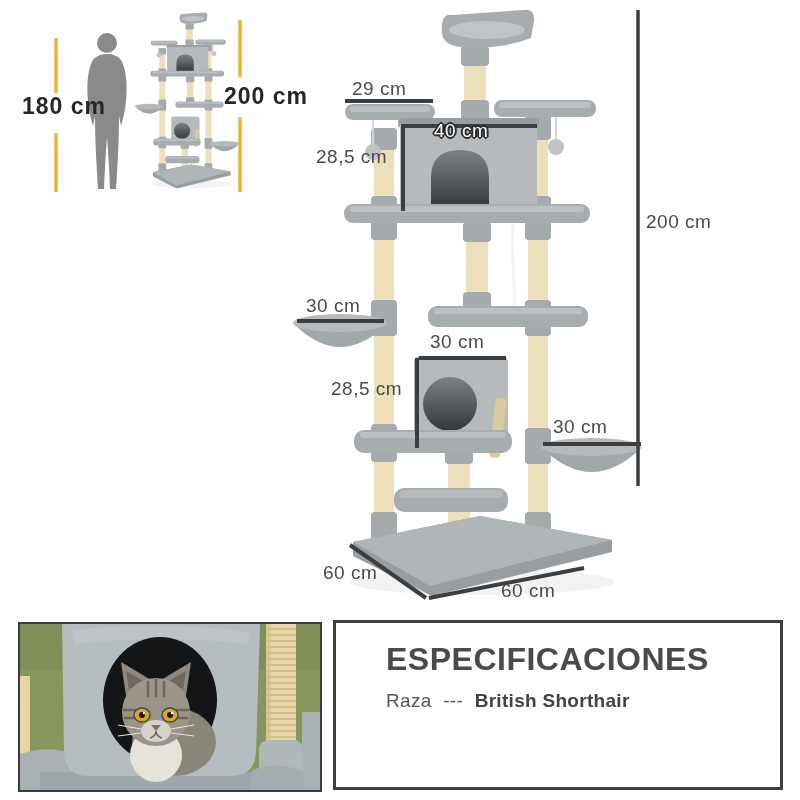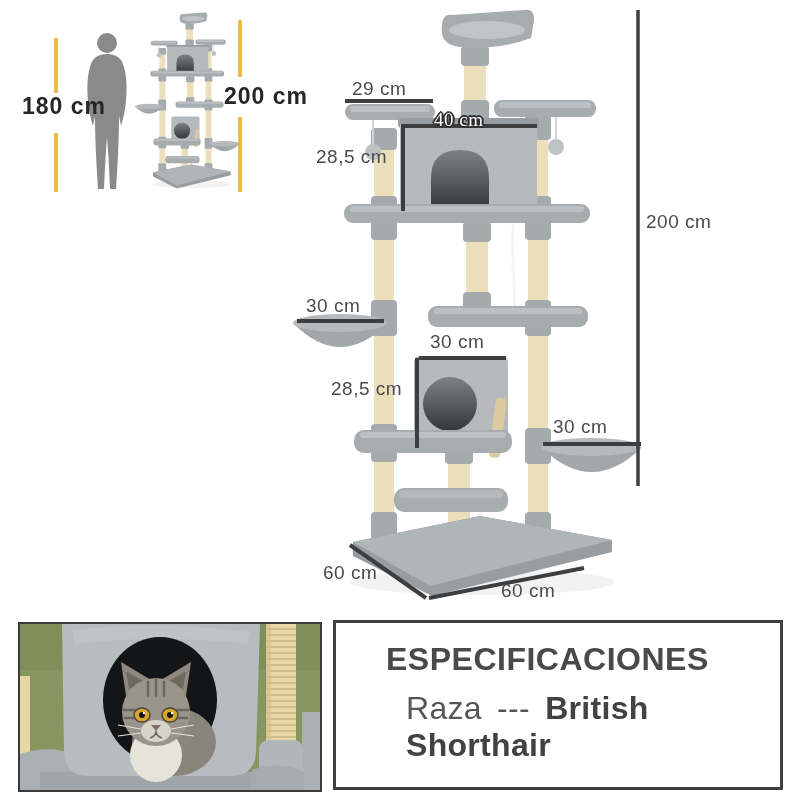--- a/index.html
+++ b/index.html
@@ -38,21 +38,21 @@
     border:2px solid #3a3a3a;box-sizing:content-box;
   }
   .spec-panel{
     position:absolute;left:333px;top:620px;width:450px;height:170px;
     border:3px solid var(--spec-border);background:#fff;box-sizing:border-box;
     padding:18px 0 8px 50px;
   }
   .spec-title{
     font-size:32px;font-weight:700;color:#4a4a4a;letter-spacing:.5px;margin:0 0 12px 0;
   }
-  .spec-row{font-size:32px;color:#525252;margin-top:12px;letter-spacing:.3px;margin-left:20px;}
+  .spec-row{font-size:19px;color:#525252;margin-top:12px;letter-spacing:.3px;}
   .spec-label{font-weight:400;color:#565656;}
   .spec-dash{font-weight:400;color:#565656;padding:0 6px;}
   .spec-value{font-weight:700;color:#424242;}
 </style>
 </head>
 <body>
 
 <div class="canvas">
 
   <svg class="scene" width="800" height="615" viewBox="0 0 800 615">
@@ -172,21 +172,21 @@
       <line x1="638" y1="10" x2="638" y2="486" stroke-width="3.5"></line>
       <line x1="350" y1="545" x2="426" y2="598"></line>
       <line x1="429" y1="598" x2="584" y2="568"></line>
     </g>
   </svg>
 
   <div class="dim-bold" style="left:22px;top:95px;">180 cm</div>
   <div class="dim-bold" style="left:224px;top:85px;">200 cm</div>
 
   <div class="dim" style="left:352px;top:79px;">29 cm</div>
-  <div class="dim dim-outline" style="left:434px;top:110px;font-family:Liberation Serif, serif;">40 cm</div>
+  <div class="dim dim-outline" style="left:434px;top:121px;">40 cm</div>
   <div class="dim" style="left:316px;top:147px;">28,5 cm</div>
   <div class="dim" style="left:646px;top:212px;">200 cm</div>
   <div class="dim" style="left:306px;top:296px;">30 cm</div>
   <div class="dim" style="left:430px;top:332px;">30 cm</div>
   <div class="dim" style="left:331px;top:379px;">28,5 cm</div>
   <div class="dim" style="left:553px;top:417px;">30 cm</div>
   <div class="dim" style="left:323px;top:563px;">60 cm</div>
   <div class="dim" style="left:501px;top:581px;">60 cm</div>
 
   <div class="photo-box">

